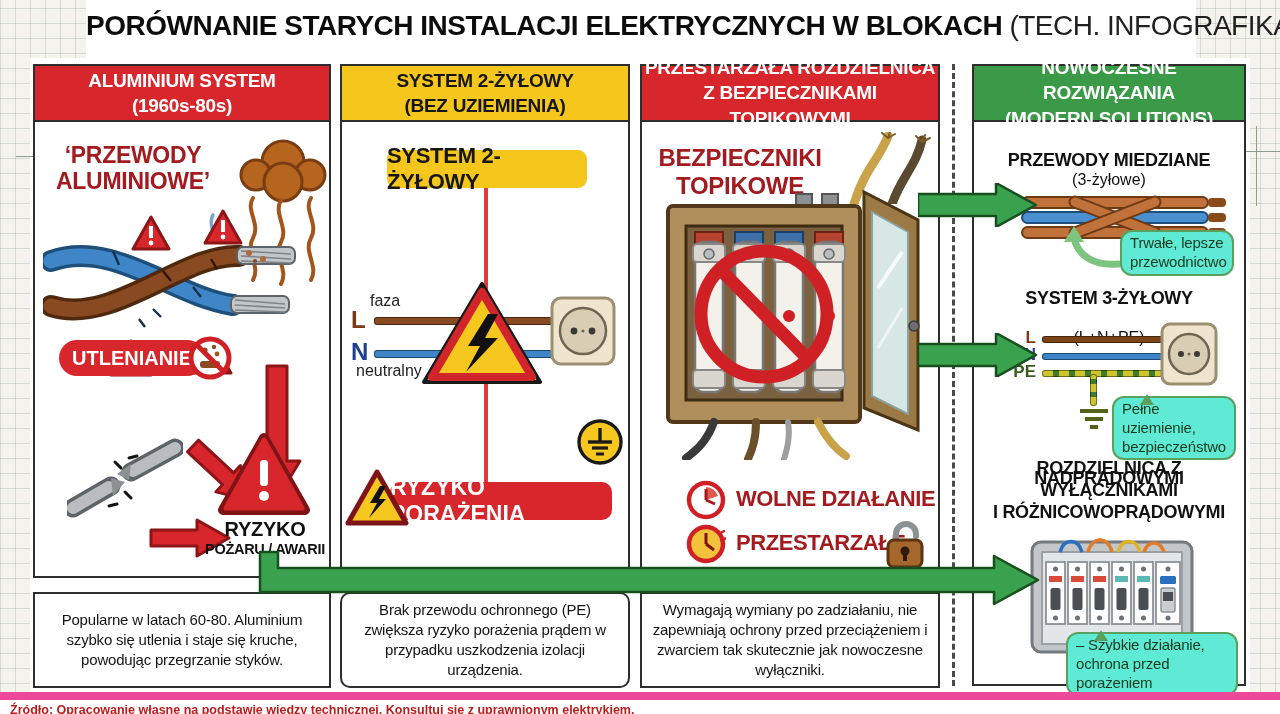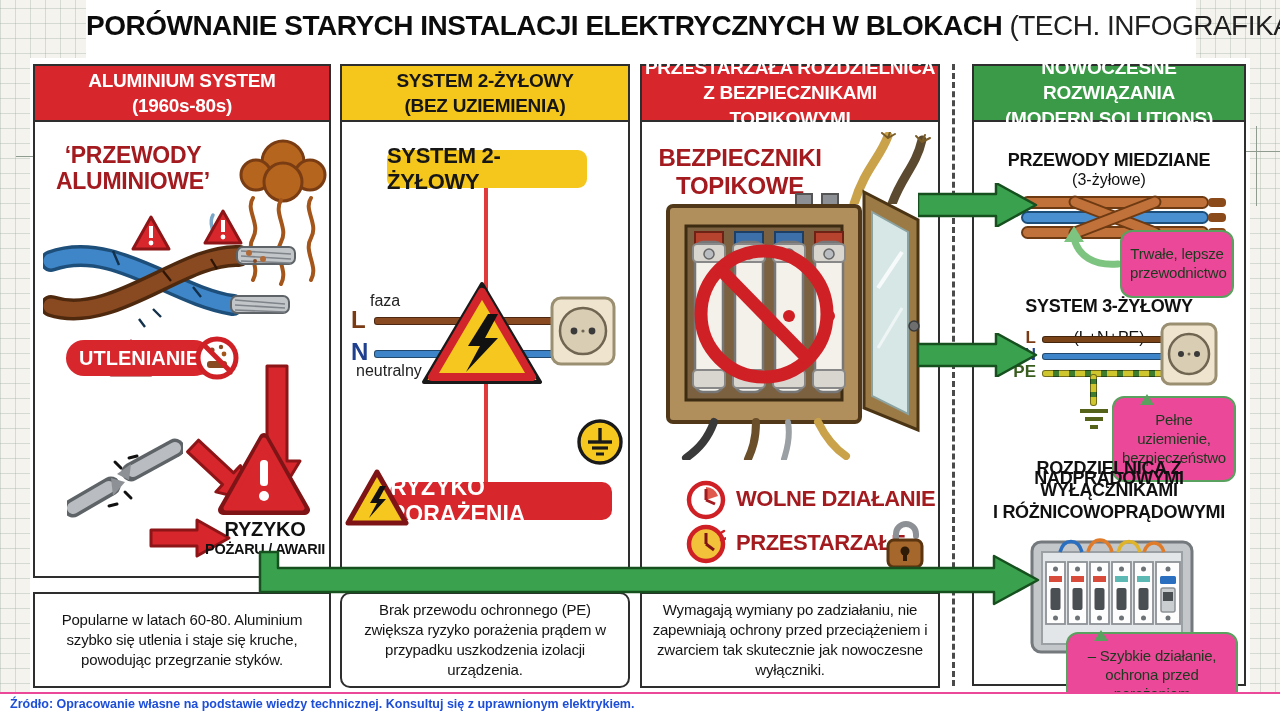--- a/index.html
+++ b/index.html
@@ -26,29 +26,29 @@
   .cap{position:absolute;background:#fff;border:2px solid #2e2e2e;box-sizing:border-box;
        display:flex;align-items:center;justify-content:center;text-align:center;
        font-size:15px;line-height:1.32;color:#141414;padding:4px 9px;letter-spacing:-.2px;}
   .darkred{color:#a31a1f;font-weight:bold;}
   .abs{position:absolute;}
   .ctr{text-align:center;}
   .badge-red{background:#d7262c;color:#fff;font-weight:bold;border-radius:19px;
              display:flex;align-items:center;justify-content:center;}
   .badge-yellow{background:#f5c71d;color:#161616;font-weight:bold;border-radius:9px;
              display:flex;align-items:center;justify-content:center;letter-spacing:-.3px;}
-  .bubble{position:absolute;background:#ec4899;border:2px solid #5aa05e;border-radius:12px;
-          font-size:15px;color:#1b3a1e;text-align:center;padding:13px 8px;line-height:1.25;
+  .bubble{position:absolute;background:#5eead4;border:2px solid #5aa05e;border-radius:12px;
+          font-size:15px;color:#1b3a1e;padding:2px 8px;line-height:1.25;
           box-sizing:border-box;letter-spacing:-.2px;}
   .tail-up::after{content:"";position:absolute;top:-11px;left:26px;
           border:7px solid transparent;border-bottom:11px solid #5aa05e;}
   .wirebar{position:absolute;border:1px solid rgba(0,0,0,.45);box-sizing:border-box;border-radius:3px;}
   .footer{position:absolute;left:0;top:692px;width:1280px;height:22px;background:#fff;
-          border-top:2px solid #ec4899;box-sizing:border-box;
-          font-size:12.5px;font-weight:bold;color:#1d4ed8;padding:3px 0 0 10px;}
+          border-top:8px solid #ec4899;box-sizing:border-box;
+          font-size:12.5px;font-weight:bold;color:#b91c1c;padding:3px 0 0 10px;}
   .dashed-div{position:absolute;left:952px;top:64px;height:622px;width:0;
           border-left:3px dashed #4a4a4a;}
   .h-label{font-weight:bold;font-size:18px;letter-spacing:-.3px;}
 </style>
 </head>
 <body>
 
 <div id="root">
   <div class="grid-bg"></div>
   <div class="backing" style="left:86px;top:0;width:1110px;height:58px;"></div>
@@ -117,21 +117,21 @@
         <rect x="86" y="150" width="4" height="13" fill="#fff"></rect>
           <circle cx="88" cy="168" r="2.5" fill="#fff"></circle>
       </g>
       <g>
         <polygon points="168,138 188,172 148,172" fill="#d7262c" stroke="#8e1517" stroke-width="3" stroke-linejoin="round"></polygon>
         <rect x="166" y="148" width="4" height="13" fill="#fff"></rect>
           <circle cx="168" cy="166" r="2.5" fill="#fff"></circle>
       </g>
     </svg>
 
-    <div class="abs" style="left:31px;top:272px;width:180px;height:40px;">
+    <div class="abs" style="left:24px;top:272px;width:180px;height:40px;">
       <div class="badge-red" style="position:absolute;left:0;top:2px;width:146px;height:36px;font-size:20px;">UTLENIANIE</div>
       <svg style="position:absolute;left:128px;top:-3px;" width="46" height="46" viewBox="0 0 46 46">
         <circle cx="23" cy="23" r="19" fill="#fff" stroke="#cf2026" stroke-width="5"></circle>
         <circle cx="18" cy="15" r="2.6" fill="#8a4a21"></circle>
           <circle cx="27" cy="12" r="2.2" fill="#8a4a21"></circle>
         <circle cx="30" cy="19" r="2.4" fill="#a4551a"></circle>
         <rect x="13" y="26" width="20" height="7" rx="3" fill="#8a4a21"></rect>
         <line x1="9" y1="9" x2="37" y2="37" stroke="#cf2026" stroke-width="5"></line>
       </svg>
     </div>
@@ -348,21 +348,21 @@
       <rect x="188" y="21" width="18" height="9" rx="4" fill="#8a4a1a"></rect>
       <rect x="188" y="36" width="18" height="9" rx="4" fill="#8a4a1a"></rect>
     </svg>
 
     <svg class="abs" style="left:86px;top:158px;" width="64" height="46" viewBox="0 0 64 46">
       <path d="M58,40 C34,42 18,32 14,14" fill="none" stroke="#7cc47f" stroke-width="7" stroke-linecap="round"></path>
       <polygon points="14,2 24,18 4,18" fill="#7cc47f"></polygon>
     </svg>
     <div class="bubble" style="left:146px;top:164px;width:114px;">Trwałe, lepsze przewodnictwo</div>
 
-    <div class="abs ctr h-label" style="left:0;top:230px;width:100%;">SYSTEM 3-ŻYŁOWY</div>
+    <div class="abs ctr h-label" style="left:0;top:222px;width:100%;">SYSTEM 3-ŻYŁOWY</div>
     <div class="abs ctr" style="left:0;top:243px;width:100%;font-size:16px;margin-top:20px;">(L+N+PE)</div>
 
     <div class="abs" style="left:30px;top:262px;width:32px;text-align:right;font-size:17px;font-weight:bold;color:#7a3b14;">L</div>
     <div class="abs" style="left:30px;top:279px;width:32px;text-align:right;font-size:17px;font-weight:bold;color:#1f3f8f;">N</div>
     <div class="abs" style="left:30px;top:296px;width:32px;text-align:right;font-size:17px;font-weight:bold;color:#3a5d1f;">PE</div>
     <div class="wirebar" style="left:68px;top:270px;width:122px;height:7px;background:#7a4418;"></div>
     <div class="wirebar" style="left:68px;top:287px;width:122px;height:7px;background:#3d85c8;"></div>
     <div class="wirebar" style="left:68px;top:304px;width:122px;height:7px;background:repeating-linear-gradient(90deg,#cfc52c 0 10px,#3f7d2c 10px 16px);"></div>
     <div class="wirebar" style="left:116px;top:308px;width:7px;height:32px;background:repeating-linear-gradient(0deg,#cfc52c 0 8px,#3f7d2c 8px 13px);"></div>
     <svg class="abs" style="left:102px;top:340px;" width="36" height="26" viewBox="0 0 36 26">

